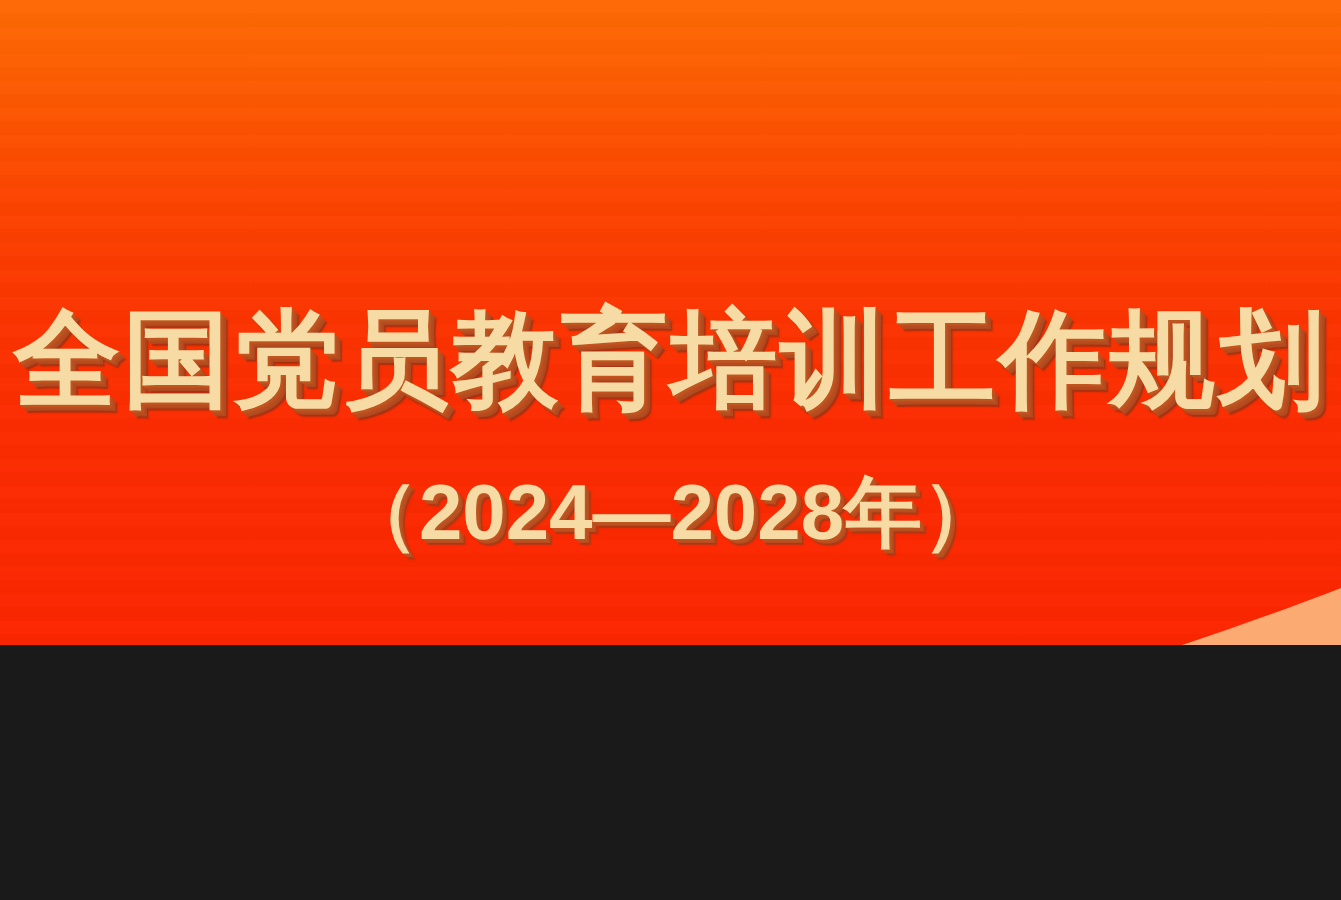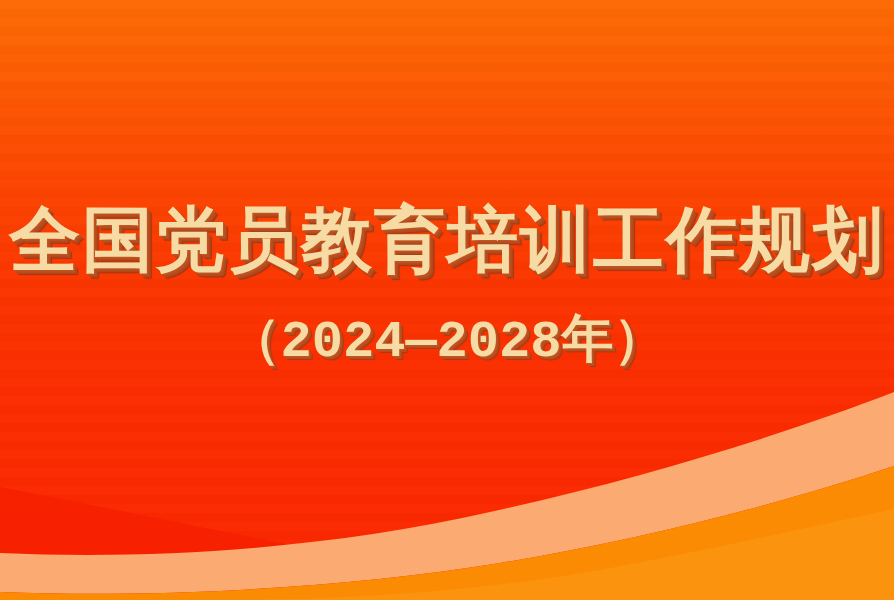--- a/index.html
+++ b/index.html
@@ -3,21 +3,21 @@
 <meta charset="utf-8">
 <style>
   html, body {
     margin: 0;
     padding: 0;
     background: #1a1a1a;
   }
   #banner {
     position: relative;
     width: 894px;
-    height: 600px;
+    height: 430px;
     overflow: hidden;
     font-family: "DejaVu Sans", "Liberation Sans", sans-serif;
     background: linear-gradient(180deg,
         #fd6a04 0%,
         #fd6303 7%,
         #fc5a02 14%,
         #fc5001 22%,
         #fc4601 30%,
         #fb3c00 40%,
         #fb3400 50%,
@@ -76,21 +76,21 @@
        4px 4px 0 #ad4820,
        5px 5px 1px rgba(140,50,20,0.75);
     white-space: nowrap;
   }
   .title-sub {
     position: absolute;
     top: 314px;
     left: 0;
     width: 894px;
     text-align: center;
-    font-family: Liberation Mono, monospace;
+    font-family: Liberation Sans, sans-serif;
     font-weight: 700;
     font-size: 52px;
     line-height: 1.1;
     letter-spacing: 0px;
     color: #f6dba4;
     text-shadow:
        1px 1px 0 #c2551f,
        2px 2px 0 #bb5020,
        3px 3px 0 #b44c20,
        4px 4px 1px rgba(150,60,25,0.8);

